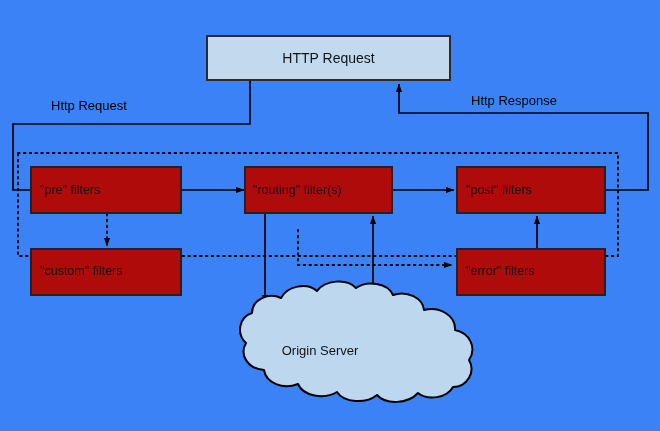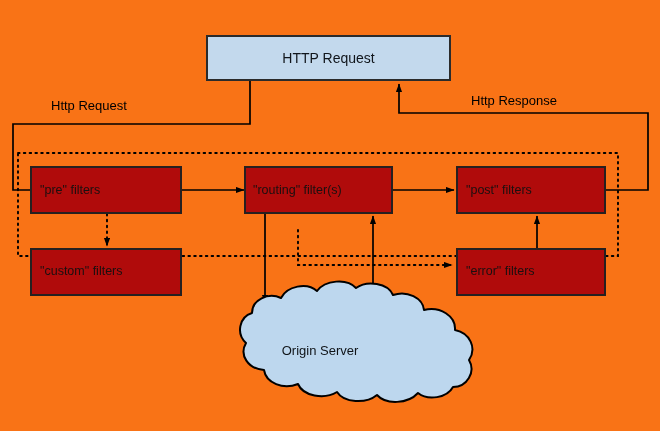--- a/index.html
+++ b/index.html
@@ -8,21 +8,21 @@
     padding: 0;
     background: #ffffff;
   }
   body {
     font-family: "Liberation Sans", sans-serif;
   }
   #diagram-root {
     position: relative;
     width: 660px;
     height: 431px;
-    background: #f97316;
+    background: #3b82f6;
     overflow: hidden;
   }
   #diagram-svg {
     position: absolute;
     left: 0;
     top: 0;
     width: 660px;
     height: 431px;
     display: block;
   }

